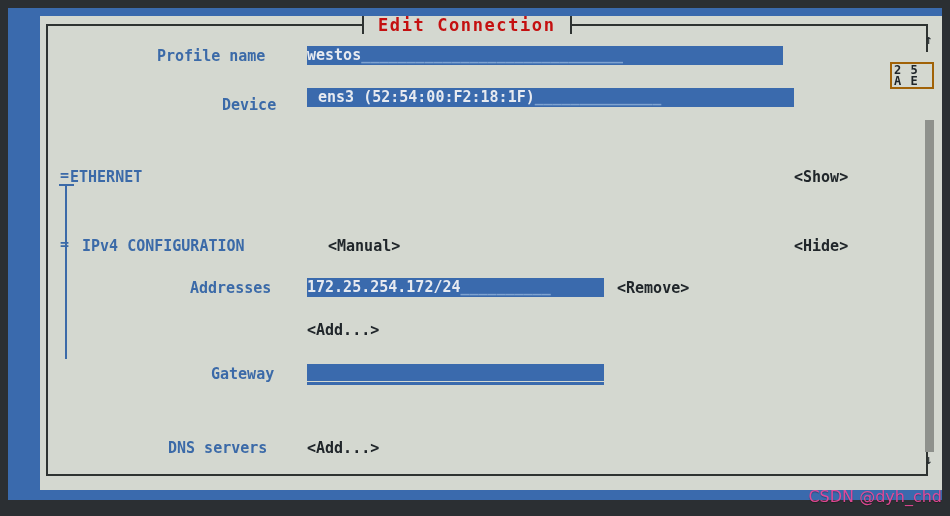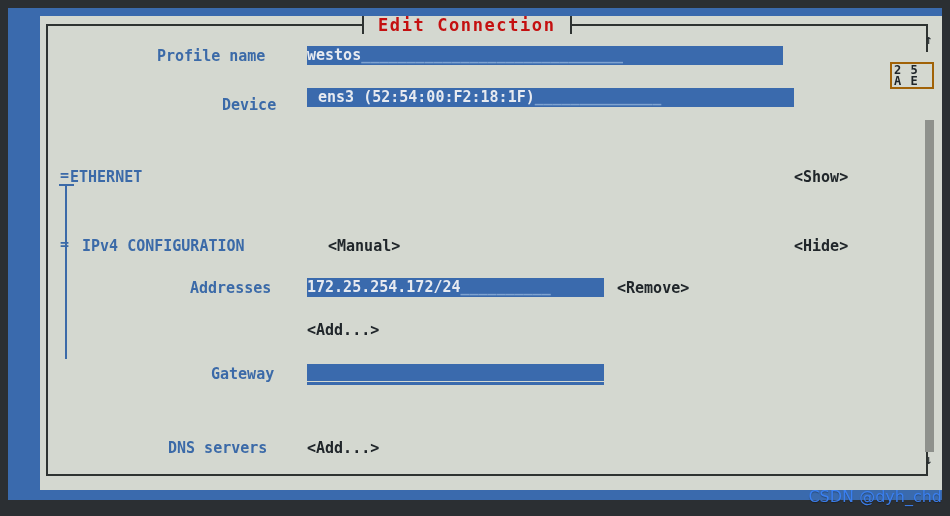--- a/index.html
+++ b/index.html
@@ -191,21 +191,21 @@
     font-weight: bold;
     padding: 1px 2px;
     overflow: hidden;
     letter-spacing: 1px;
   }
   
   .watermark {
     position: absolute;
     right: 8px;
     bottom: 10px;
-    color: #3b82f6;
+    color: #ec4899;
     font-family: "DejaVu Sans", "Liberation Sans", sans-serif;
     font-size: 16px;
     opacity: 0.92;
     text-shadow: 0 1px 1px rgba(0,0,0,0.35);
     white-space: nowrap;
   }
 </style>
 </head>
 <body>
 

